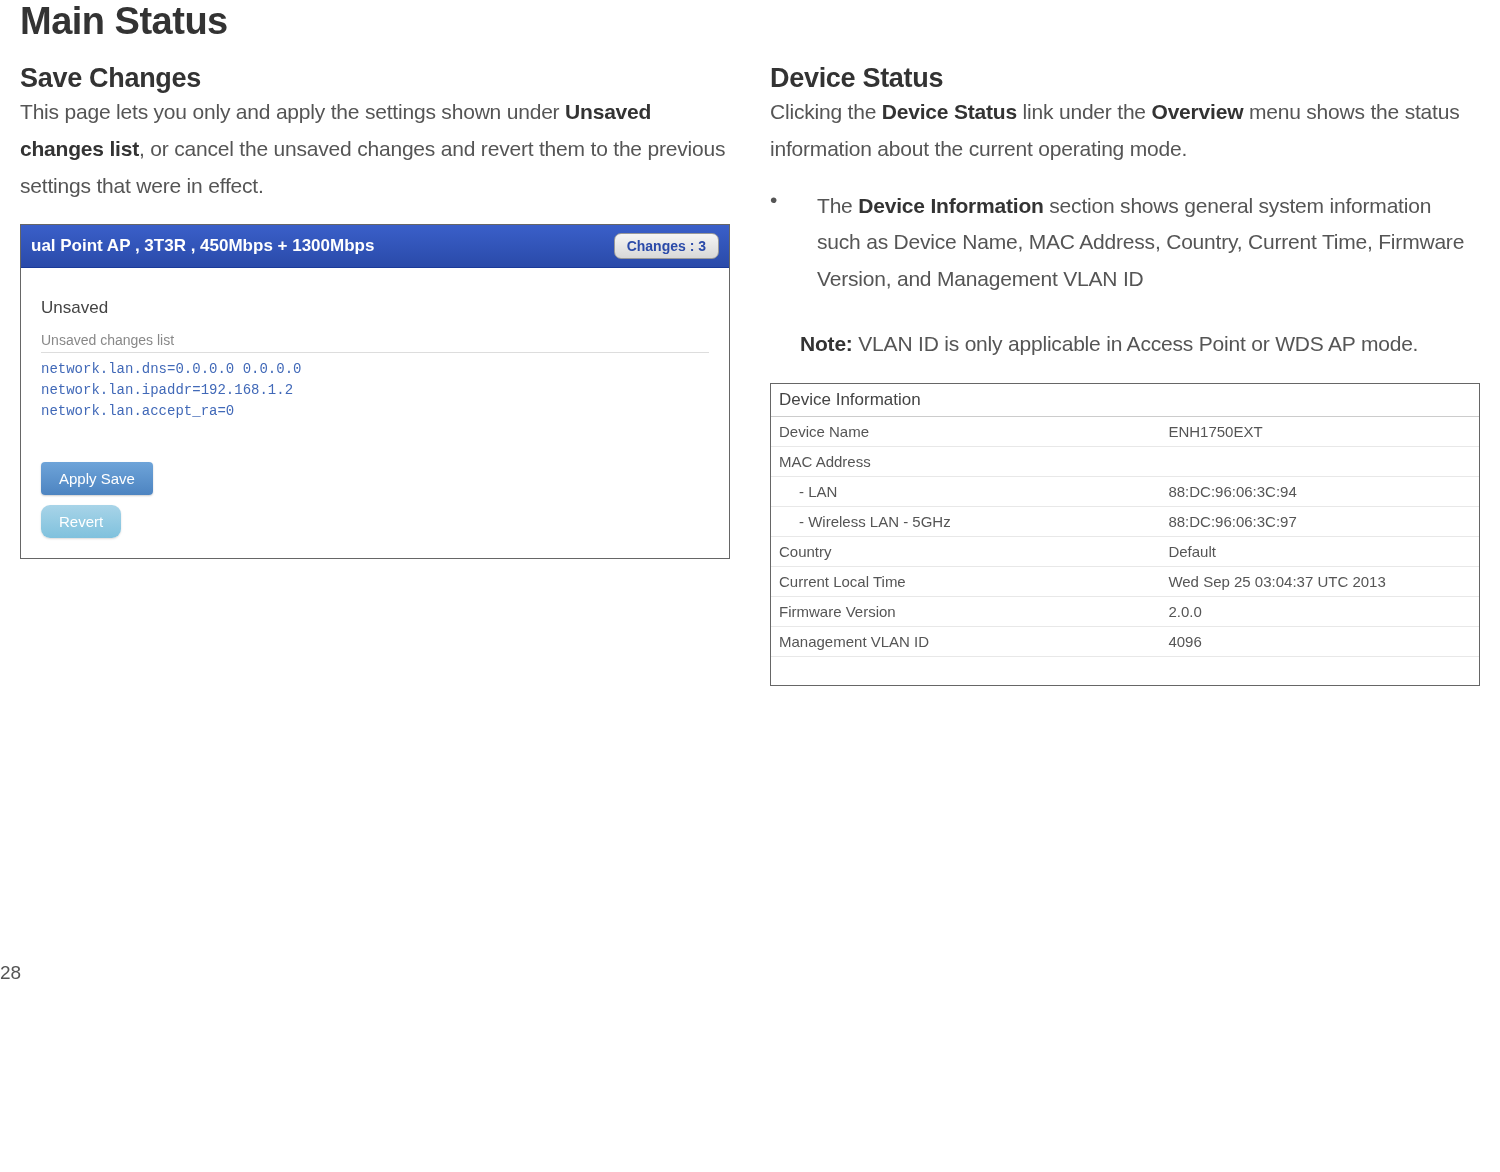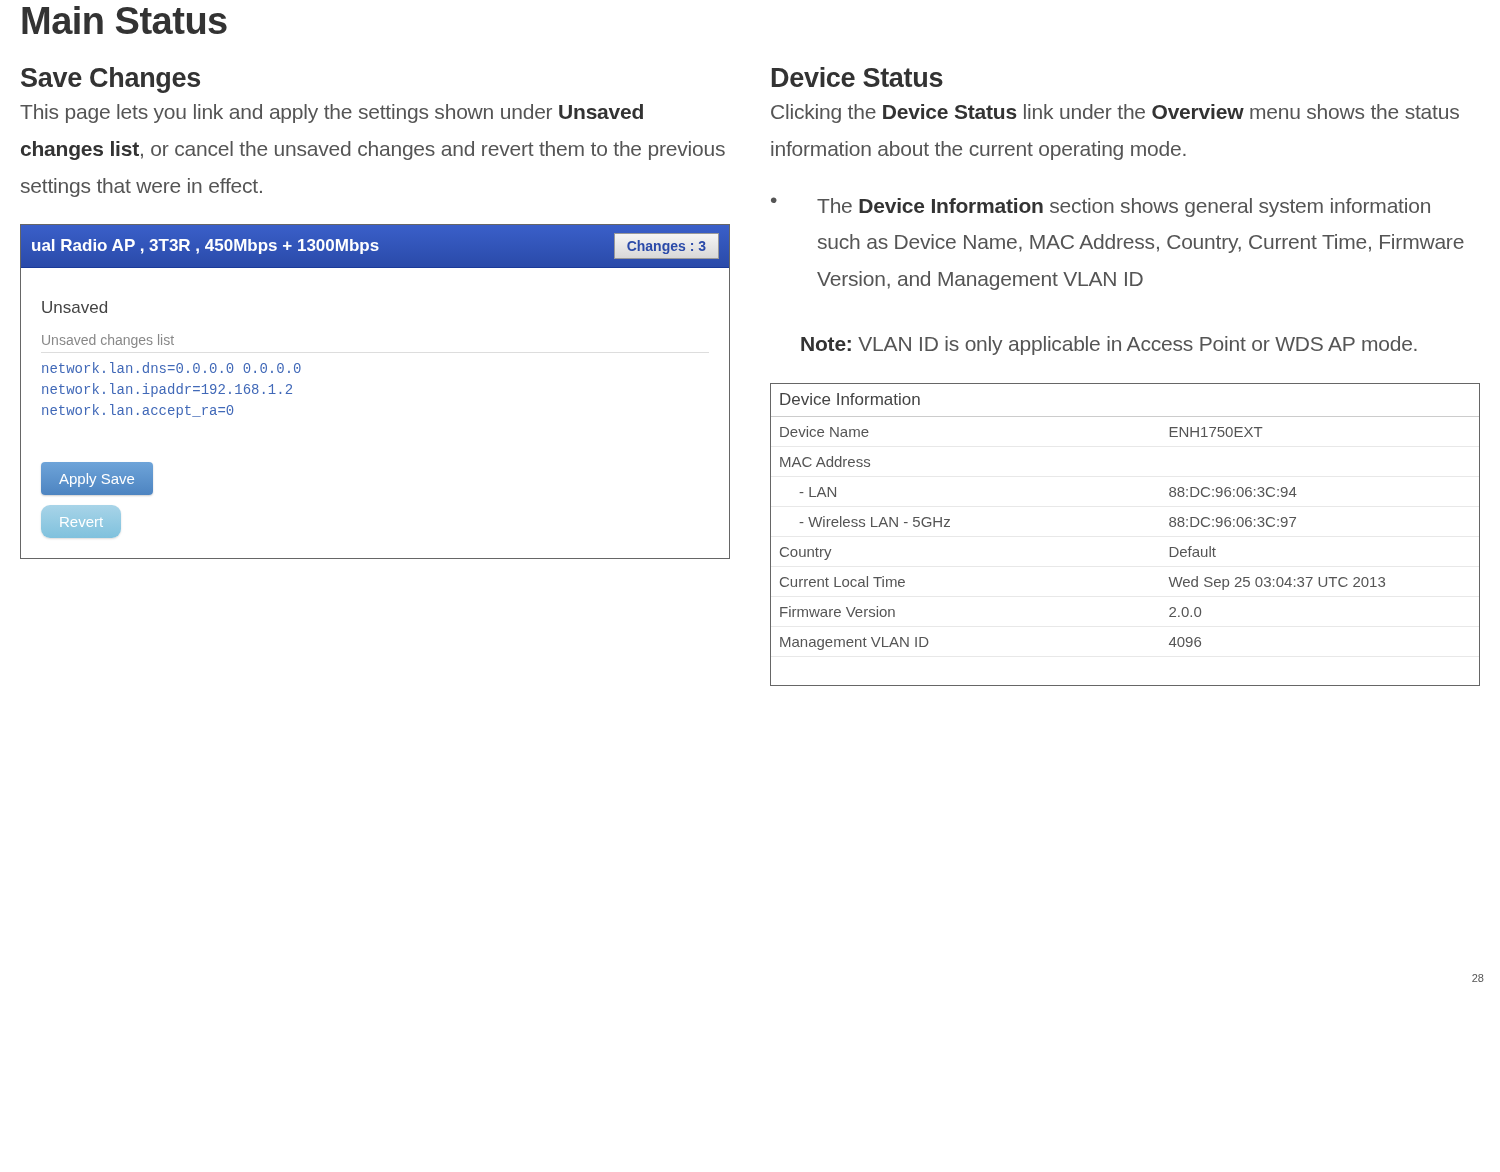--- a/index.html
+++ b/index.html
@@ -83,21 +83,21 @@
       align-items: center;
       border-bottom: 1px solid #1a3a99;
     }
     .ap-header-title {
       white-space: nowrap;
       overflow: hidden;
     }
     .changes-btn {
       background: linear-gradient(#f5f5f5, #d8d8d8);
       border: 1px solid #999;
-      border-radius: 0;
+      border-radius: 7px;
       color: #2a4aa9;
       font-size: 14px;
       padding: 4px 12px;
       font-weight: bold;
     }
     .ap-body {
       padding: 30px 20px 20px 20px;
       background: #fff;
     }
     .unsaved-title {
@@ -169,22 +169,22 @@
     table.dev-table td.label {
       width: 55%;
     }
     table.dev-table td.label.sub {
       padding-left: 28px;
     }
     .dev-pad {
       height: 28px;
     }
     .page-number {
-      text-align: right;
-      font-size: 11px;
+      text-align: left;
+      font-size: 19px;
       color: #555;
       position: absolute;
       bottom: 12px;
       left: 0;
       right: 16px;
     }
     .page-container {
       position: relative;
       width: 1500px;
       height: 996px;
@@ -195,26 +195,26 @@
 
 <div class="page-container">
 <div class="page">
   <h1 class="main-title">Main Status</h1>
 
   <div class="columns">
 
     <div class="col">
       <h2 class="section-title">Save Changes</h2>
       <p class="body-text">
-        <span>This page lets you link and apply the settings shown under </span><b>Unsaved changes list</b><span>, or cancel the unsaved changes and revert them to the previous settings that were in effect.</span>
+        <span>This page lets you only and apply the settings shown under </span><b>Unsaved changes list</b><span>, or cancel the unsaved changes and revert them to the previous settings that were in effect.</span>
       </p>
 
       <div class="screenshot-box">
         <div class="ap-header">
-          <span class="ap-header-title">ual Radio AP , 3T3R , 450Mbps + 1300Mbps</span>
+          <span class="ap-header-title">ual Point AP , 3T3R , 450Mbps + 1300Mbps</span>
           <span class="changes-btn">Changes : 3</span>
         </div>
         <div class="ap-body">
           <div class="unsaved-title">Unsaved</div>
           <div class="unsaved-list-label">Unsaved changes list</div>
           <pre class="unsaved-pre">network.lan.dns=0.0.0.0 0.0.0.0
 network.lan.ipaddr=192.168.1.2
 network.lan.accept_ra=0</pre>
           <div>
             <span class="btn-apply">Apply Save</span>

